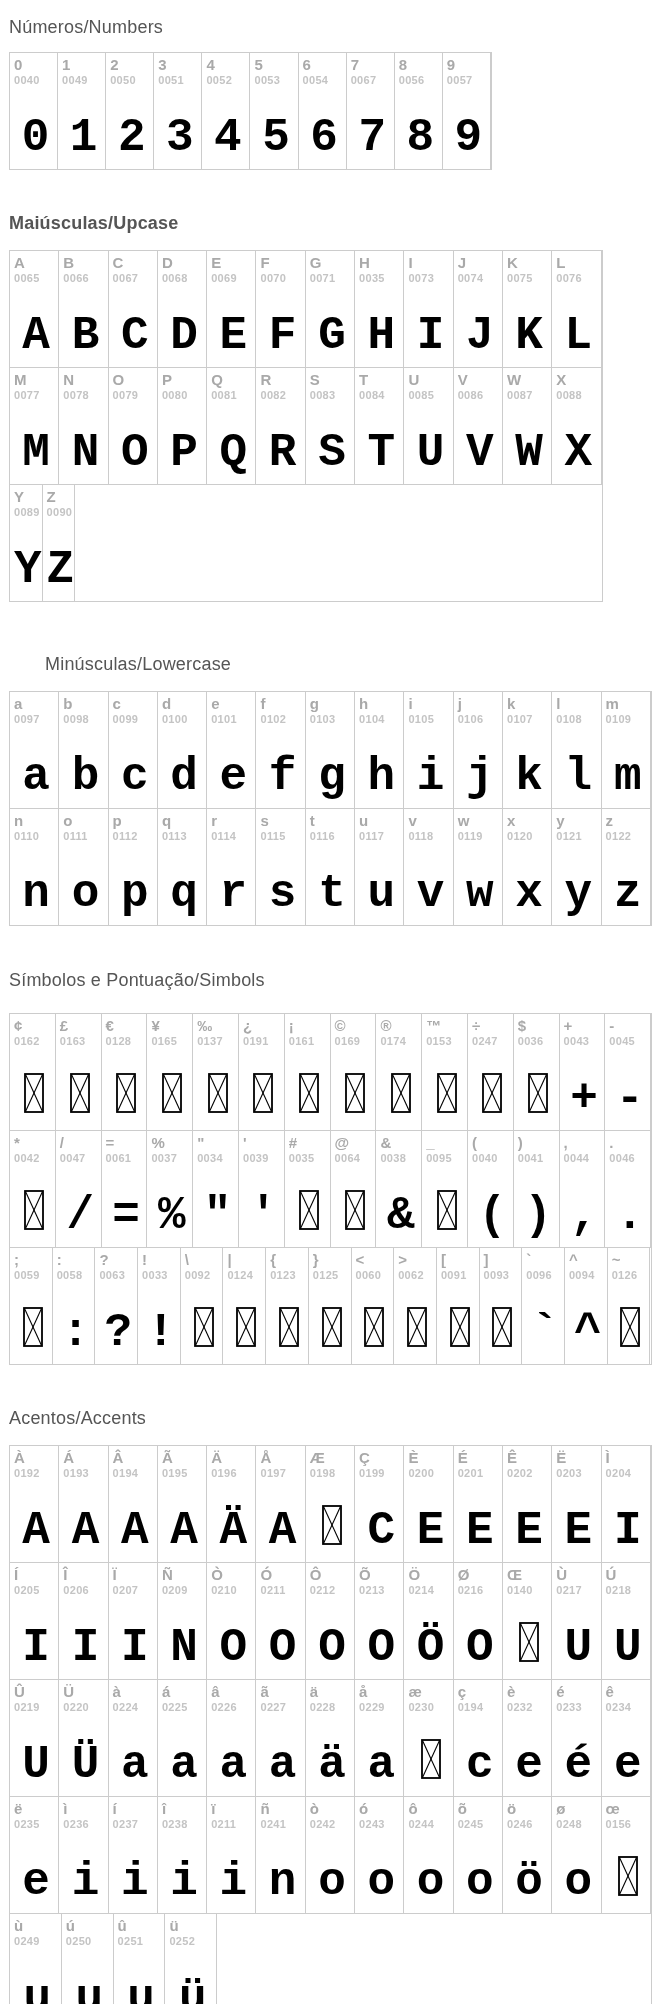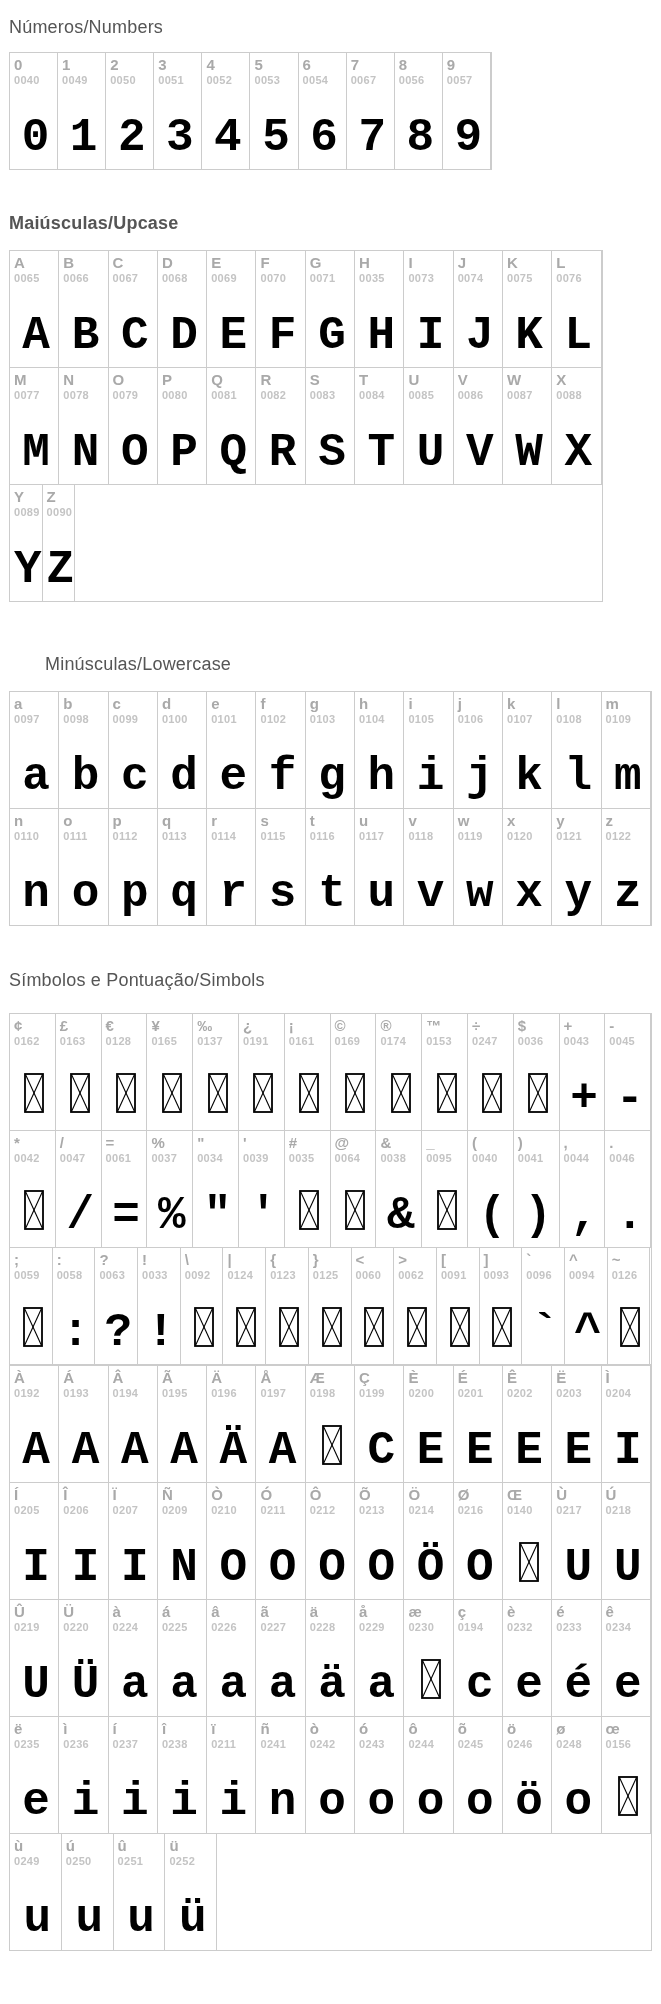--- a/index.html
+++ b/index.html
@@ -1139,20 +1139,21 @@
               <line x1="1.5" y1="1.5" x2="18.5" y2="38.5" stroke="#000" stroke-width="1.1"></line>
               <line x1="18.5" y1="1.5" x2="1.5" y2="38.5" stroke="#000" stroke-width="1.1"></line>
             </svg>
           </div>
         </div>
       </div>
     </div>
 </section>
 
 <section id="s-accents">
+  <h2 class="sec-title">Acentos/Accents</h2>
   <div id="t4" class="char-table">
       <div class="row cols-13">
         <div class="cell">
           <div>
             <div class="lbl">À</div>
             <div class="code">0192</div>
           </div>
           <div class="glyph-area">
             <div class="glyph">A</div>
           </div>

